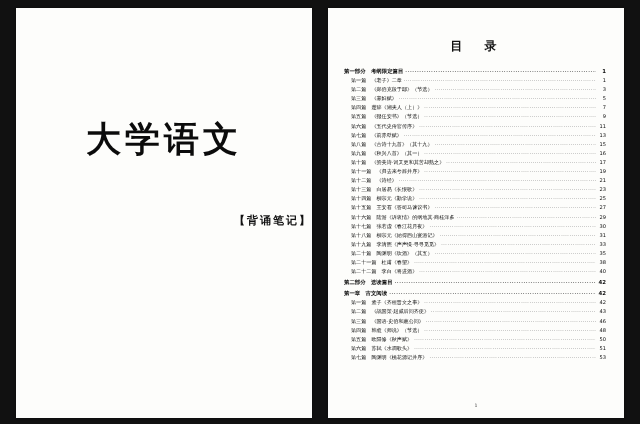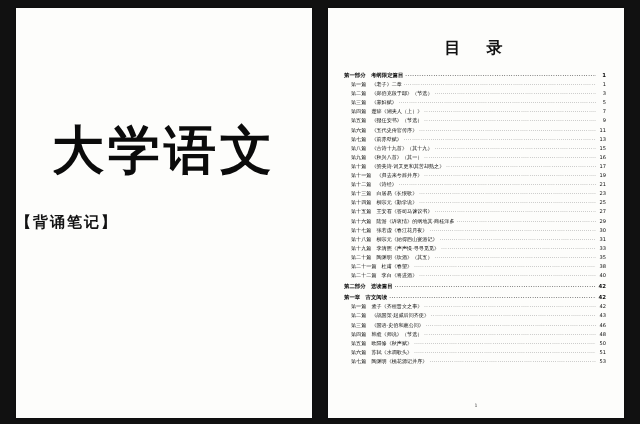--- a/index.html
+++ b/index.html
@@ -30,33 +30,33 @@
     background: #fdfdfb;
     box-shadow: 0 0 2px rgba(0,0,0,0.5);
   }
   .cover-title {
     position: absolute;
     left: 0;
     right: 0;
     top: 108px;
     text-align: center;
     font-family: "DejaVu Serif", serif;
-    font-size: 52px;
+    font-size: 35px;
     font-weight: 700;
     letter-spacing: 4px;
     color: #0b0b0b;
   }
   .cover-subtitle {
     position: absolute;
     left: 0;
     right: 0;
     top: 205px;
-    text-align: left;
+    text-align: right;
     font-family: "DejaVu Serif", serif;
-    font-size: 15px;
+    font-size: 11px;
     font-weight: 700;
     letter-spacing: 2px;
     color: #121212;
   }
   .cover-series {
     position: absolute;
     left: 0;
     right: 0;
     top: 340px;
     text-align: center;
@@ -73,21 +73,21 @@
     top: 8px;
     width: 296px;
     height: 410px;
     background: #fdfdfb;
     box-shadow: 0 0 2px rgba(0,0,0,0.5);
     overflow: hidden;
   }
   .toc-heading {
     text-align: center;
     font-family: "DejaVu Serif", serif;
-    font-size: 16px;
+    font-size: 12px;
     font-weight: 700;
     letter-spacing: 5px;
     color: #111;
     margin: 30px 0 12px 0;
   }
   .toc-list {
     padding: 0 18px 0 16px;
   }
   .toc-row {
     display: flex;

